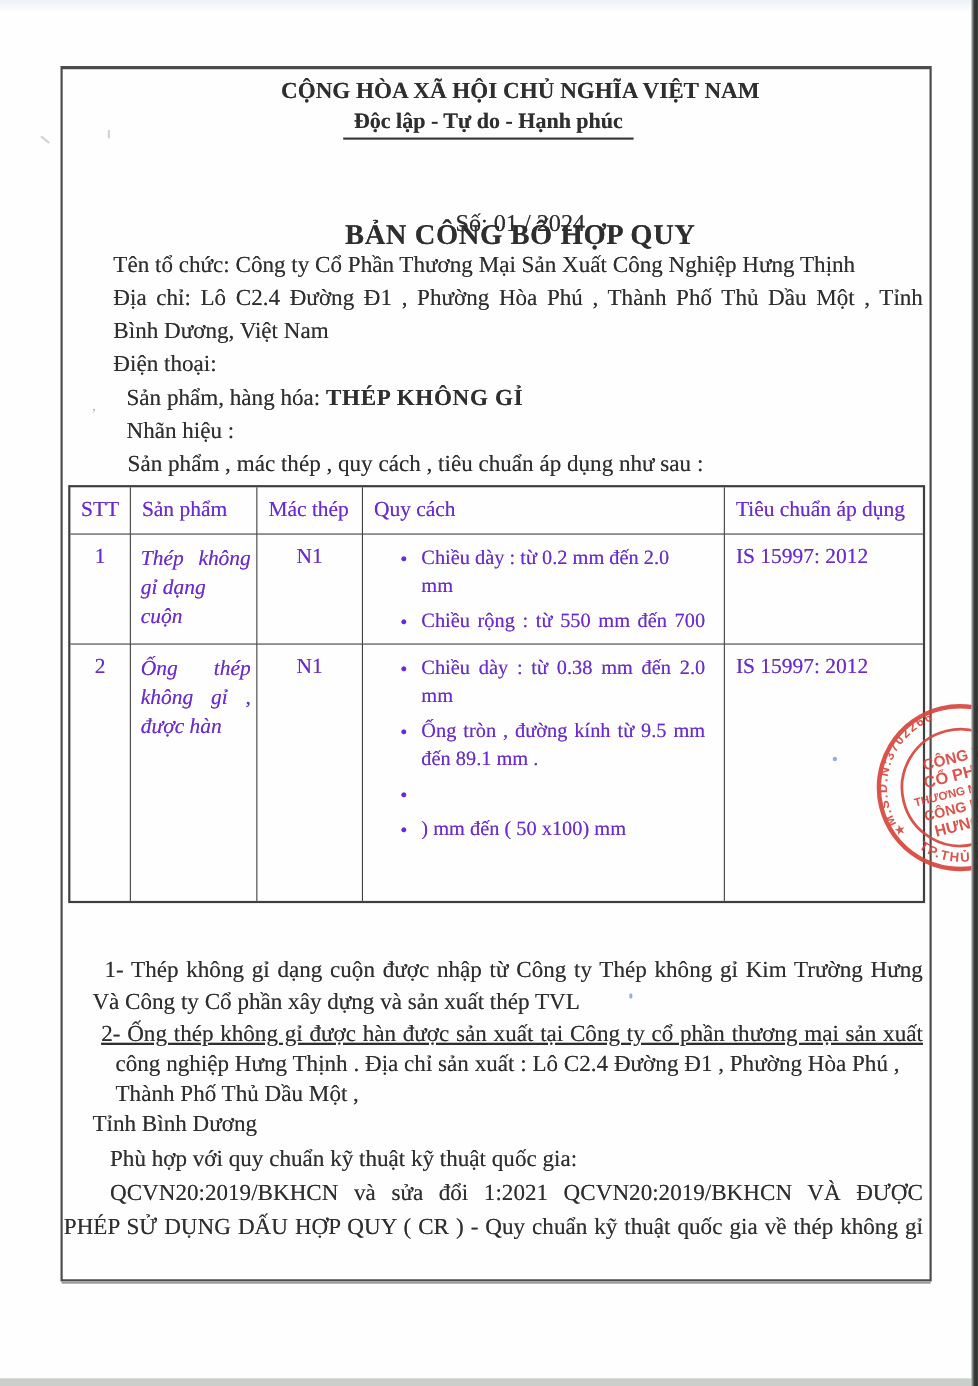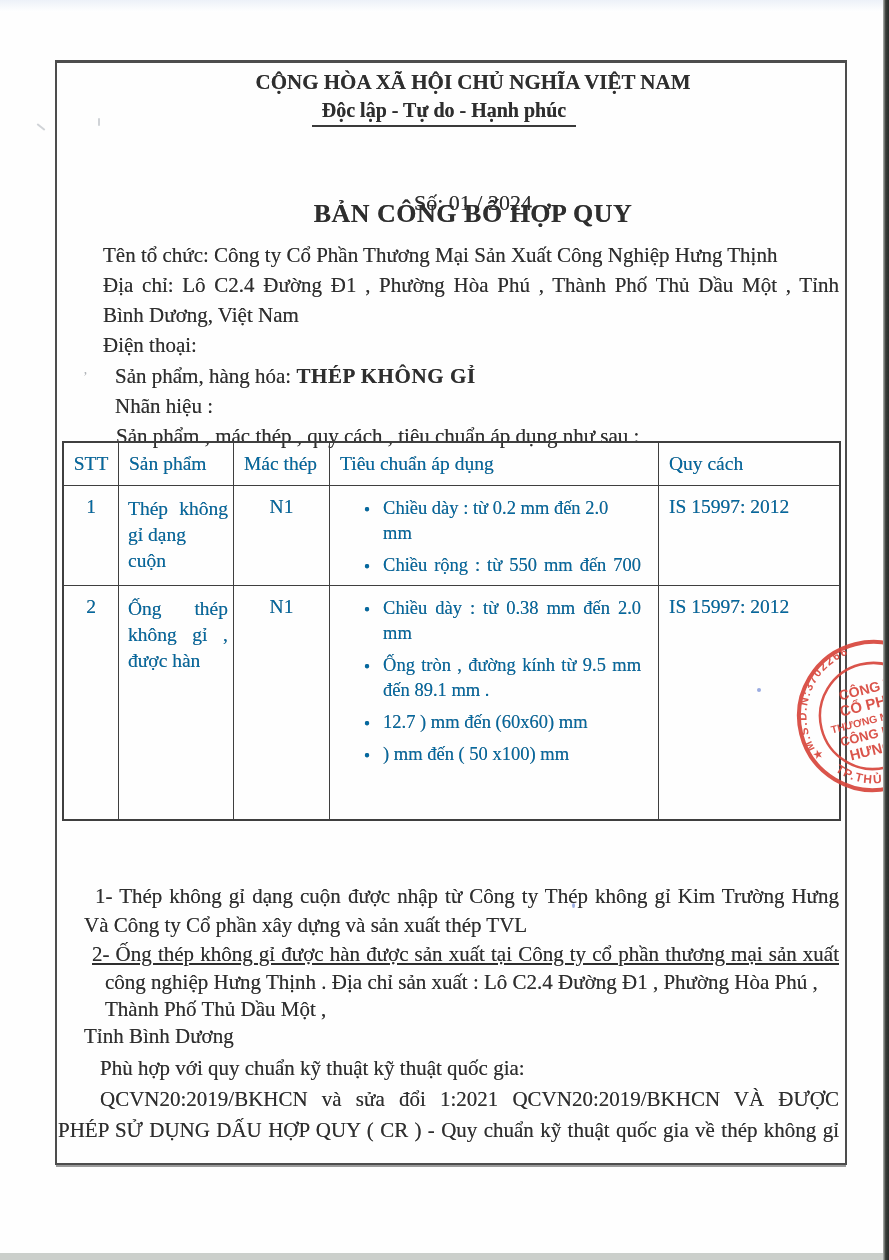--- a/index.html
+++ b/index.html
@@ -18,41 +18,41 @@
   .edge-bottom{position:absolute;left:0;bottom:0;width:100%;height:7px;background:#cbcfcb;z-index:29;}
   .pencil{position:absolute;background:#9aa0a8;opacity:.45;border-radius:1px;}
   .speck{position:absolute;font-size:14px;color:#8a8f96;opacity:.7;}
   .inkdot{position:absolute;border-radius:50%;background:#4968c8;opacity:.55;}
   
   .frame{position:absolute;left:55px;top:60px;width:788px;height:1100px;
     border:2px solid #4d4d4d;border-top-width:3px;
     box-shadow:0 3px 0 -1px #9a9a9a;}
   
   .tl{position:absolute;font-size:21px;line-height:26px;white-space:nowrap;
-    text-shadow:0 0 .5px rgba(40,40,40,.6);margin-top:15px;}
+    text-shadow:0 0 .5px rgba(40,40,40,.6);}
   .cl{position:absolute;left:55px;width:836px;text-align:center;
     text-shadow:0 0 .5px rgba(40,40,40,.6);}
   .b{font-weight:700;}
   .jlast{white-space:normal;text-align:justify;text-align-last:justify;}
   .motto-underline{display:inline-block;border-bottom:2.5px solid #3a3a3a;
     padding:0 10px 3px 10px;transform:translateX(-29px);}
   
   .spec-table{position:absolute;left:62px;top:441px;display:grid;
     grid-template-columns:55px 115px 96px 329px 180px;
     grid-template-rows:43px 100px 233px;
     border:2px solid #3f3f3f;z-index:2;}
   .spec-table>div{box-sizing:border-box;border-right:1.5px solid #3f3f3f;
     border-bottom:1.5px solid #3f3f3f;overflow:hidden;
-    font-size:19.5px;color:#0369a1;text-shadow:0 0 .5px rgba(40,40,40,.55);}
+    font-size:19.5px;color:#6d28d9;text-shadow:0 0 .5px rgba(40,40,40,.55);}
   .spec-table>div:nth-child(5n){border-right:none;}
   .spec-table>div:nth-child(n+11){border-bottom:none;}
   .th{display:flex;align-items:center;padding-left:10px;font-size:20px;}
   .th-stt{justify-content:center;padding-left:0;}
   .td-stt{text-align:center;padding-top:10px;font-size:20px;}
-  .td-sp{padding:10px 5px 0 9px;line-height:26px;}
+  .td-sp{padding:10px 5px 0 9px;line-height:26px;font-style:italic;}
   .td-sp .jl{text-align:justify;text-align-last:justify;}
   .td-mac{text-align:center;padding-top:10px;font-size:20px;}
   .td-quy{padding:10px 6px 0 34px;}
   .td-tc{padding:10px 6px 0 10px;}
   .bullet{display:flex;margin-bottom:7px;}
   .bdot{font-size:10px;line-height:25px;margin-right:13px;flex:0 0 auto;}
   .btext{width:258px;font-size:18.5px;line-height:25px;}
   .btext .jl{text-align:justify;text-align-last:justify;}
   
   .stamp{position:absolute;left:788px;top:631px;z-index:20;opacity:.92;
@@ -84,22 +84,22 @@
 <div class="tl" style="left:103px;top:287px;">Bình Dương, Việt Nam</div>
 <div class="tl" style="left:103px;top:317px;">Điện thoại:</div>
 <div class="tl" style="left:115px;top:348px;"><span>Sản phẩm, hàng hóa:</span>&nbsp;<span class="b" style="letter-spacing:.6px;">THÉP KHÔNG GỈ</span></div>
 <div class="tl" style="left:115px;top:378px;">Nhãn hiệu :</div>
 <div class="tl" style="left:116px;top:408px;">Sản phẩm , mác thép , quy cách , tiêu chuẩn áp dụng như sau :</div>
 
 <div class="spec-table">
   <div class="th th-stt">STT</div>
   <div class="th">Sản phẩm</div>
   <div class="th">Mác thép</div>
+  <div class="th">Quy cách</div>
   <div class="th">Tiêu chuẩn áp dụng</div>
-  <div class="th">Quy cách</div>
 
   <div class="td-stt">1</div>
   <div class="td-sp">
     <div class="jl">Thép không</div>
     <div class="ll">gỉ dạng cuộn</div>
   </div>
   <div class="td-mac">N1</div>
   <div class="td-quy">
     <div class="bullet">
       <span class="bdot">●</span>
@@ -135,21 +135,20 @@
     <div class="bullet">
       <span class="bdot">●</span>
       <div class="btext">
         <div class="jl">Ống tròn , đường kính từ 9.5 mm</div>
         <div class="ll">đến 89.1 mm .</div>
       </div>
     </div>
     <div class="bullet">
       <span class="bdot">●</span>
       <div class="btext">
-        <div class="ll">12.7 ) mm đến (60x60) mm</div>
       </div>
     </div>
     <div class="bullet">
       <span class="bdot">●</span>
       <div class="btext">
         <div class="ll">) mm đến ( 50 x100) mm</div>
       </div>
     </div>
   </div>
   <div class="td-tc">IS 15997: 2012</div>

